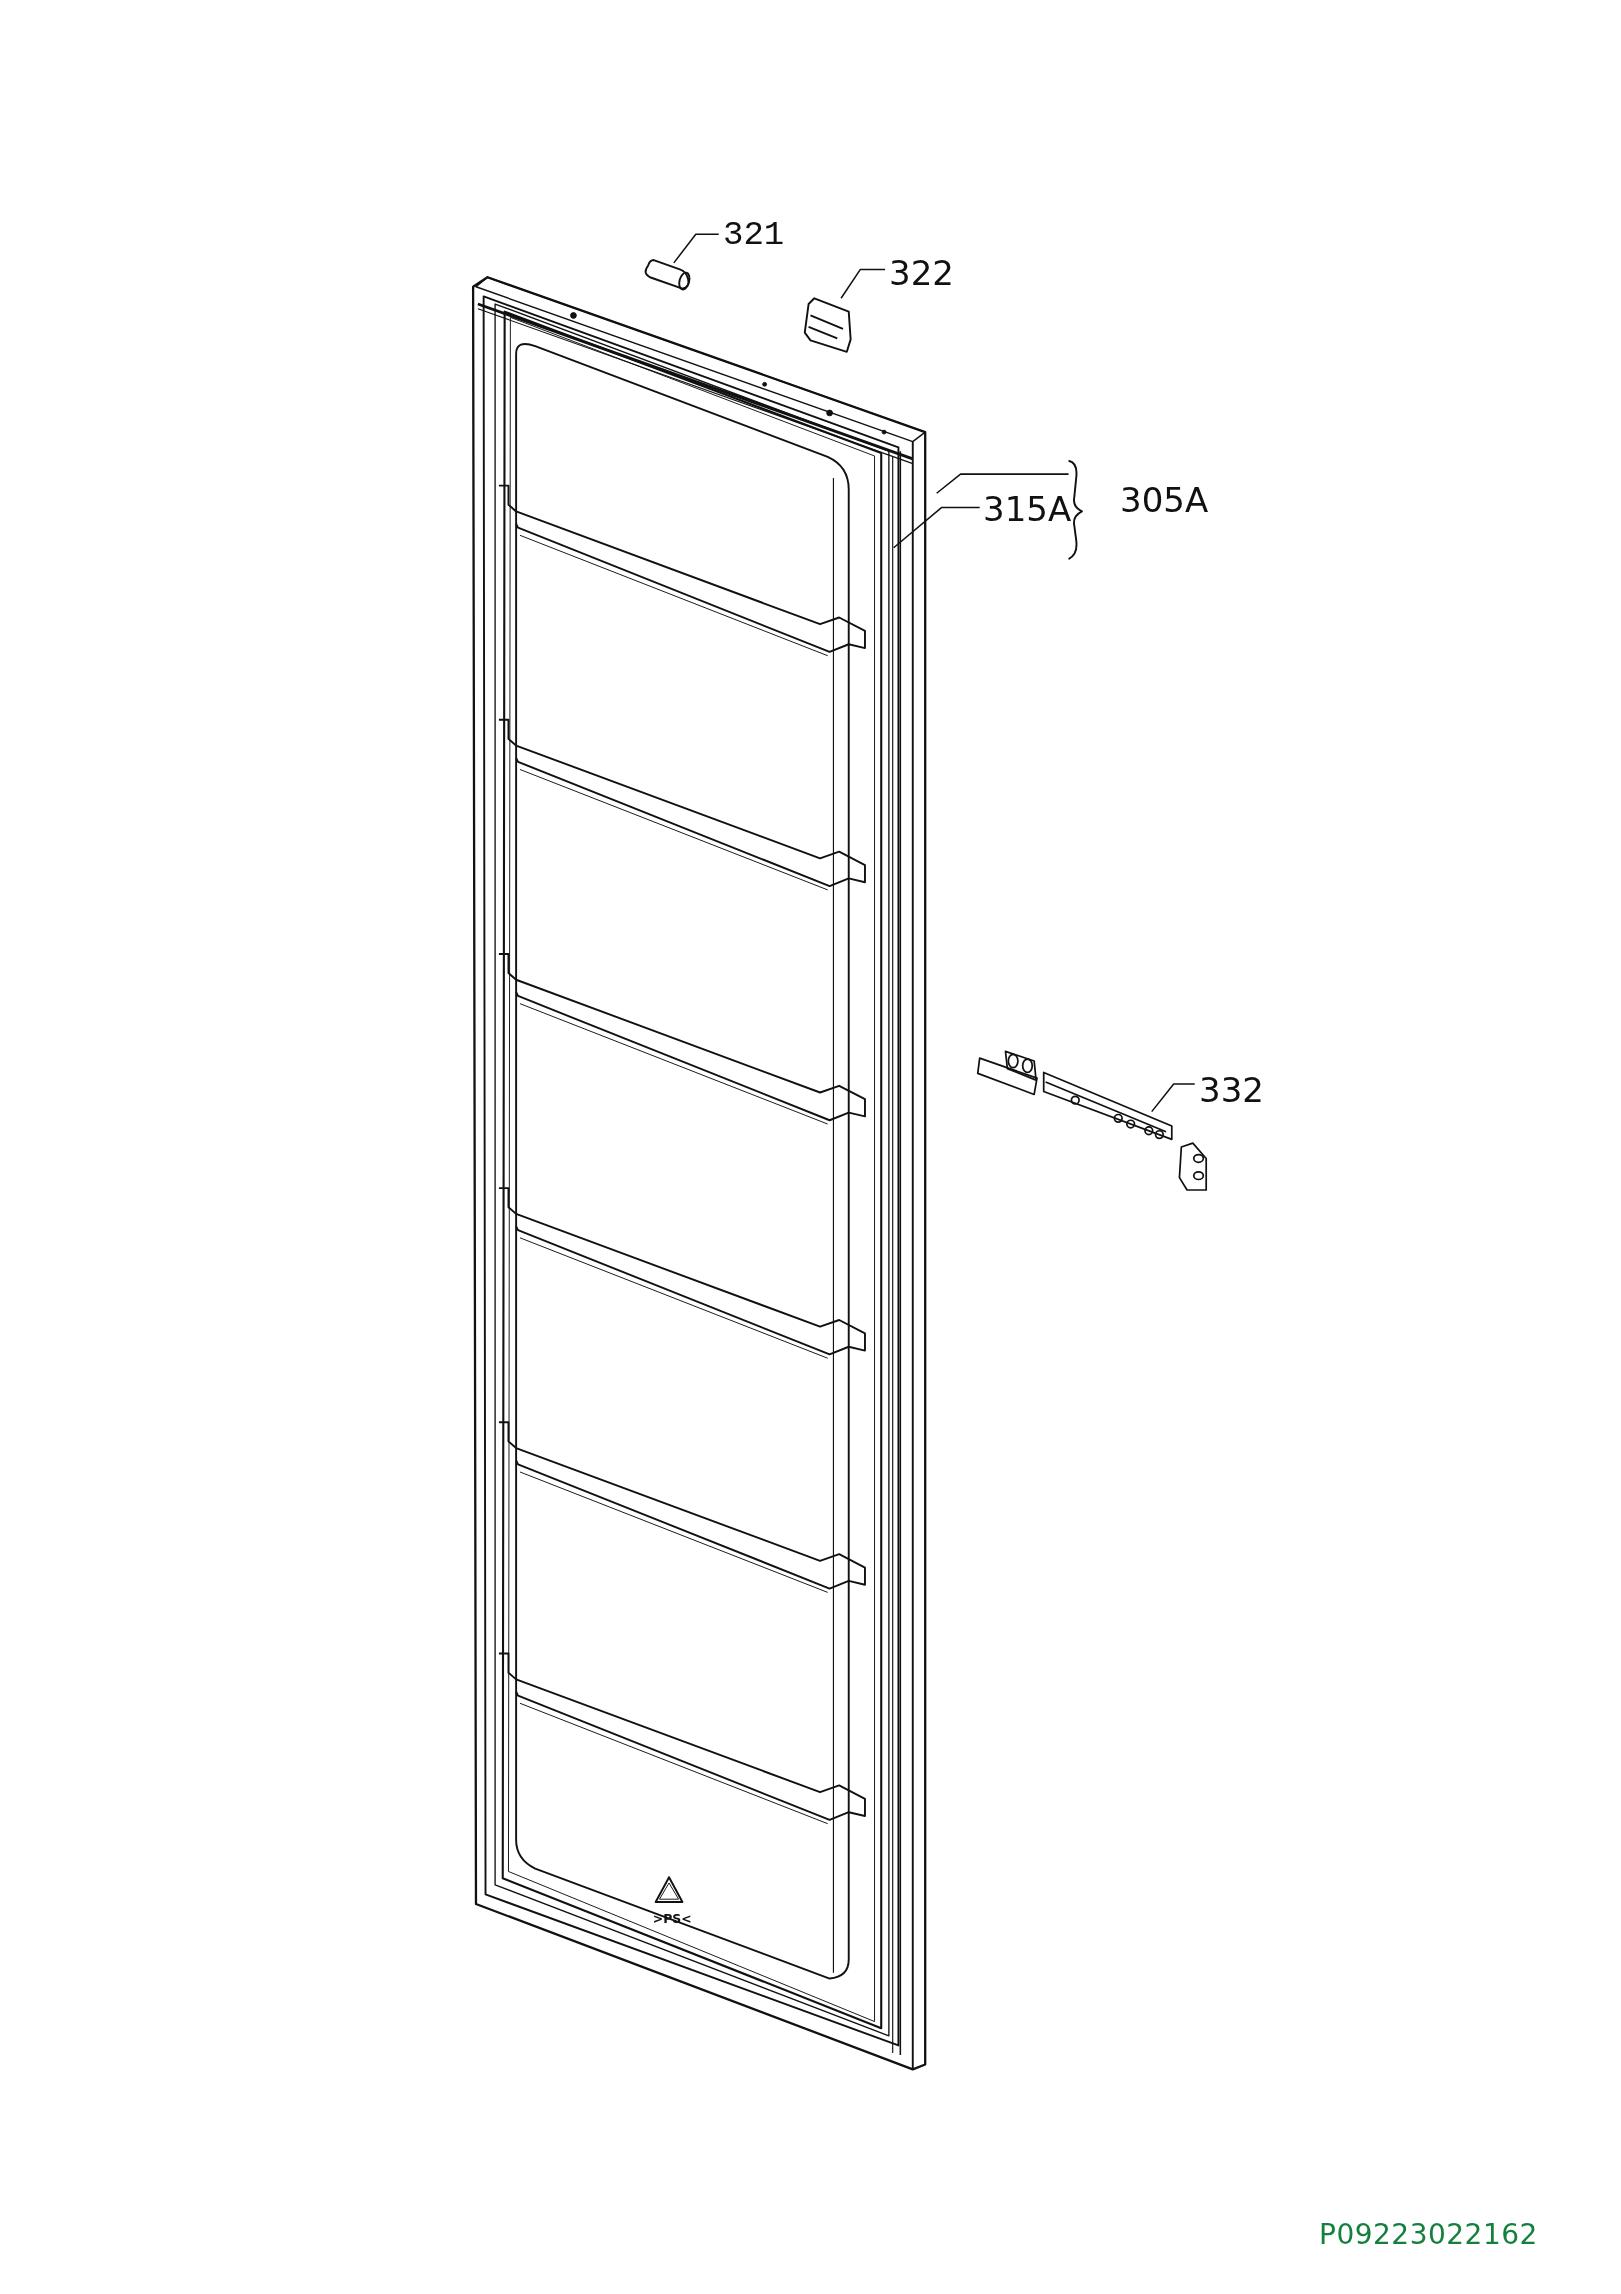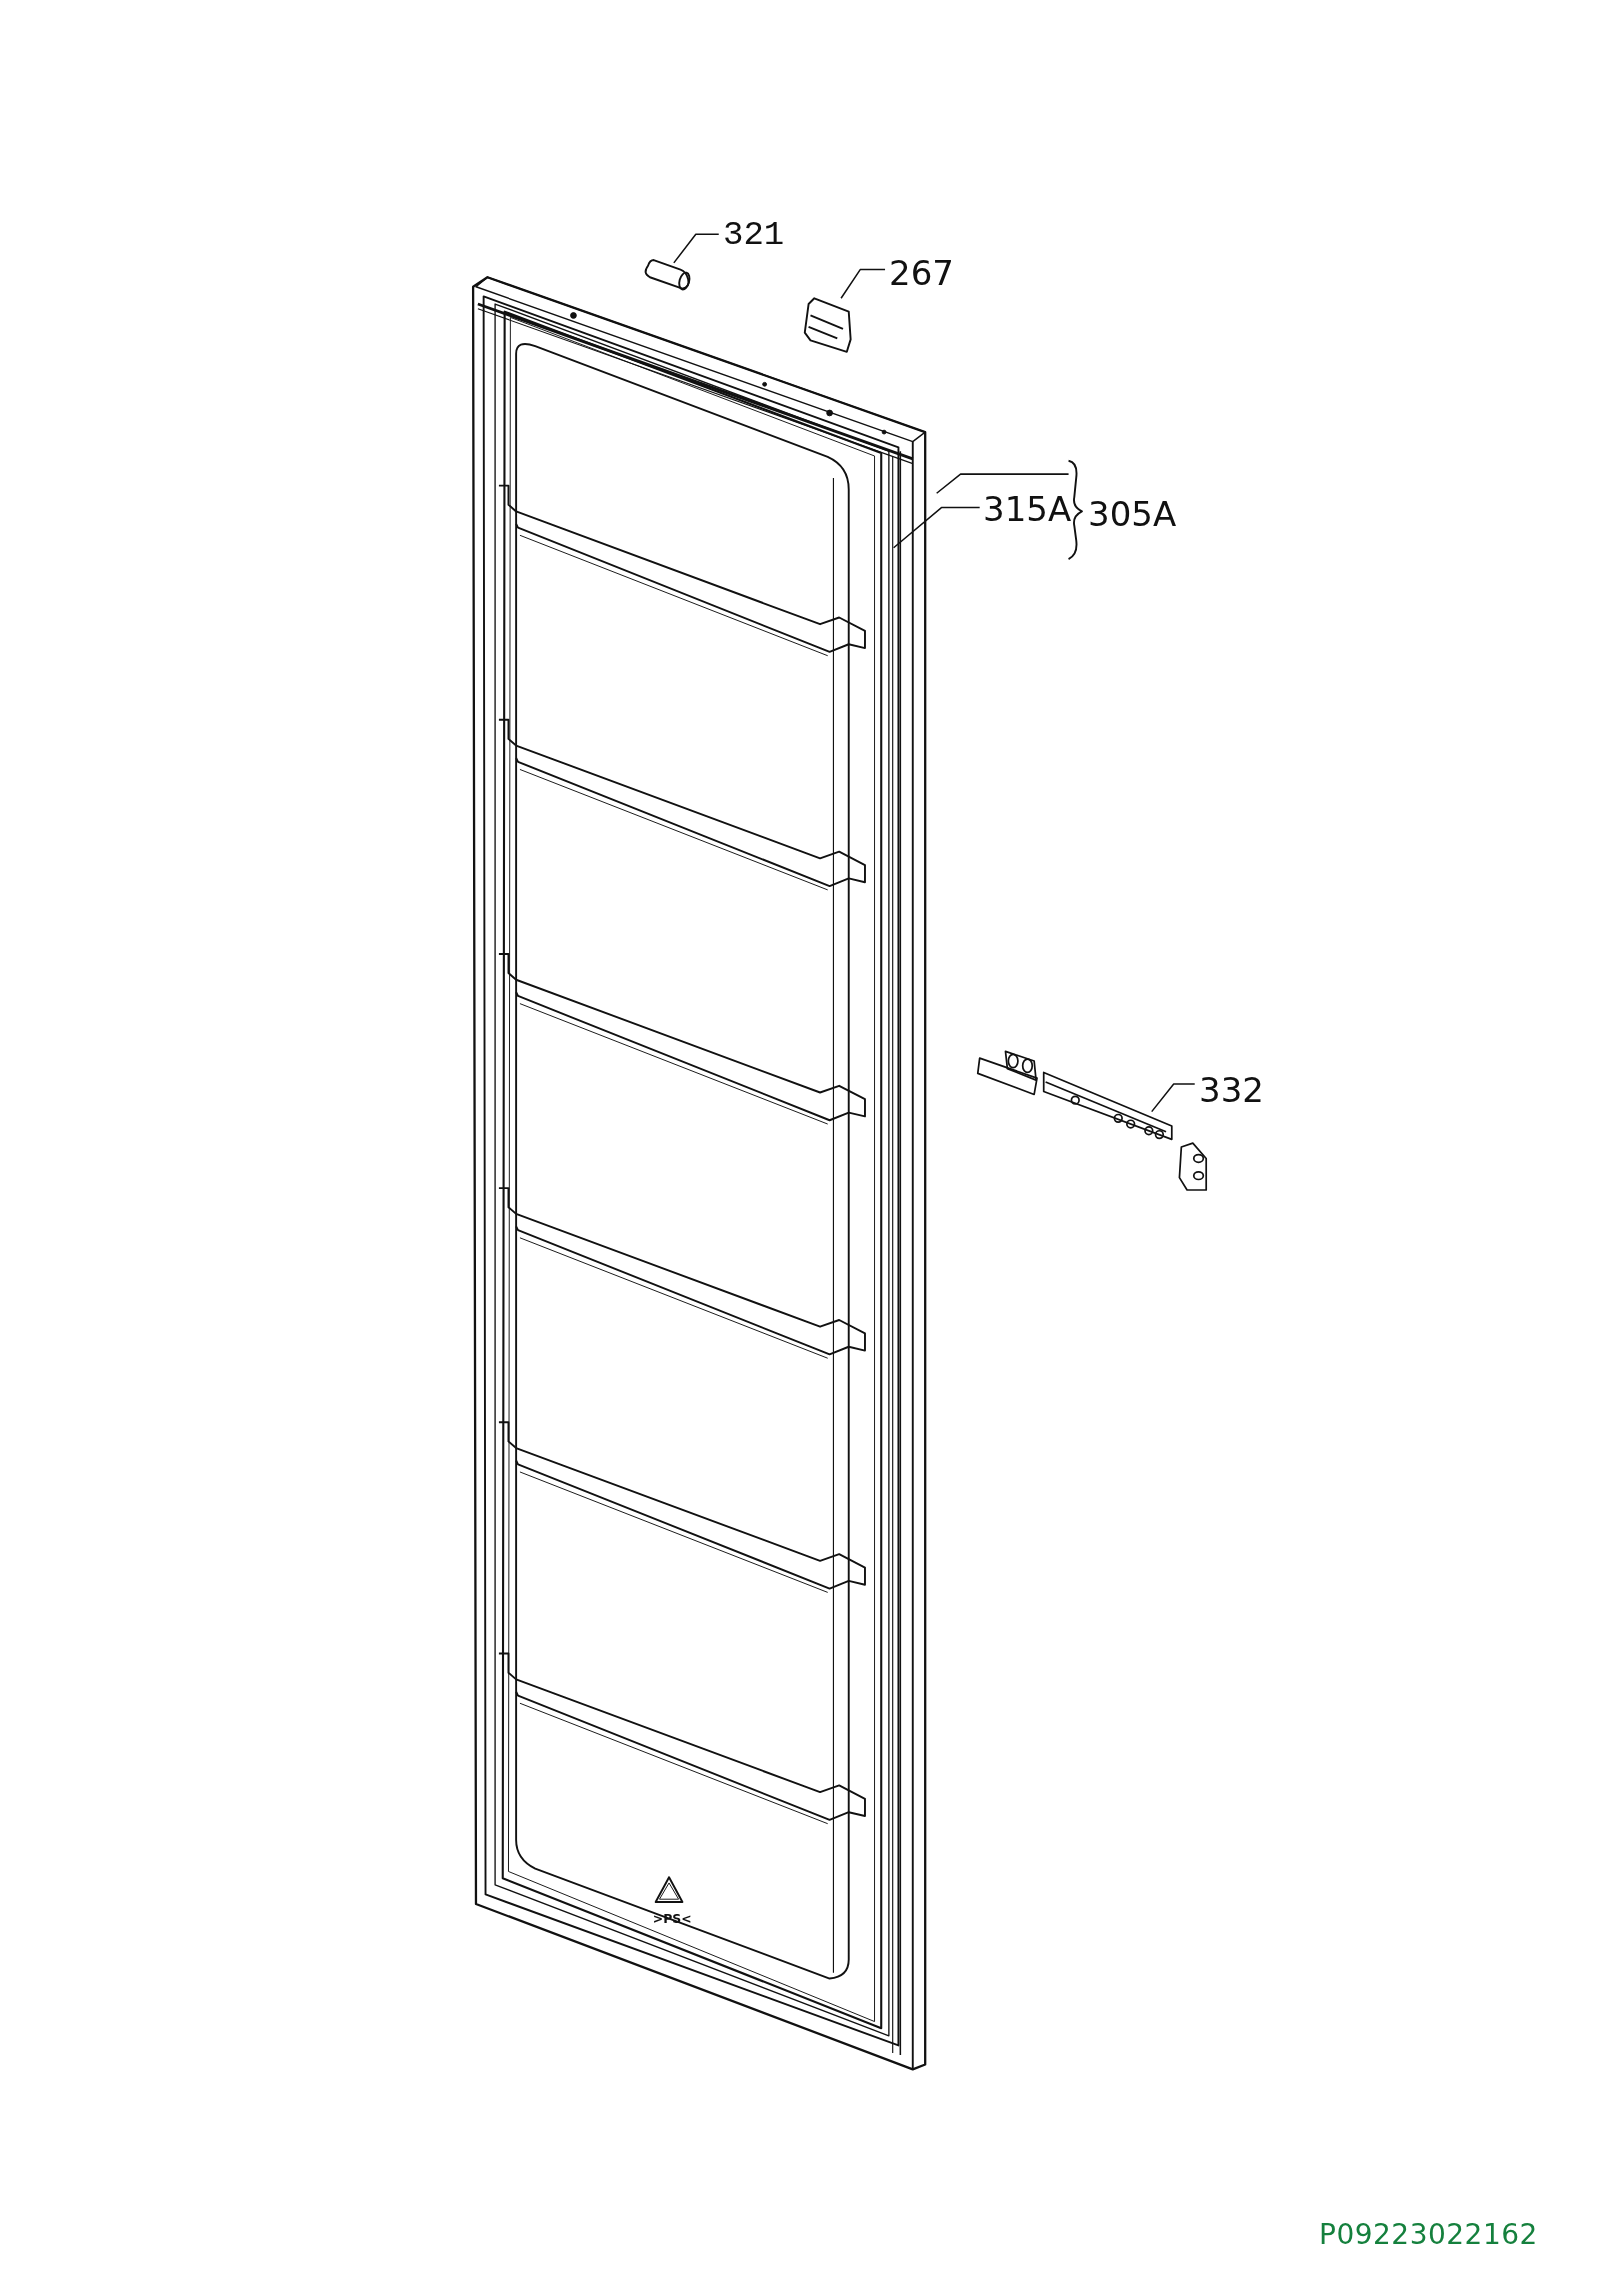--- a/index.html
+++ b/index.html
@@ -101,19 +101,19 @@
     <circle cx="1202" cy="1183" r="4"></circle>
     <circle cx="1213" cy="1187" r="4"></circle>
     <polygon points="1236,1200 1248,1196 1262,1212 1262,1245 1242,1245 1234,1232"></polygon>
     <ellipse cx="1254" cy="1212" rx="5" ry="4"></ellipse>
     <ellipse cx="1254" cy="1230" rx="5" ry="4"></ellipse>
     <polyline points="1205,1163 1228,1134 1250,1134" stroke-width="1.6"></polyline>
   </g>
 </svg>
 
 <div class="lbl" style="left:723px; top:218px;font-family:Liberation Mono, monospace;">321</div>
-<div class="lbl" style="left:889px; top:256px;">267</div>
+<div class="lbl" style="left:889px; top:256px;">322</div>
 <div class="lbl" style="left:983px; top:492px;">315A</div>
-<div class="lbl" style="left:1088px; top:483px;margin-top:14px;">305A</div>
+<div class="lbl" style="left:1120px; top:483px;">305A</div>
 <div class="lbl" style="left:1199px; top:1073px;">332</div>
 
 <div class="docid" style="left:1319px; top:2218px;">P09223022162</div>
 
 
 </body></html>

